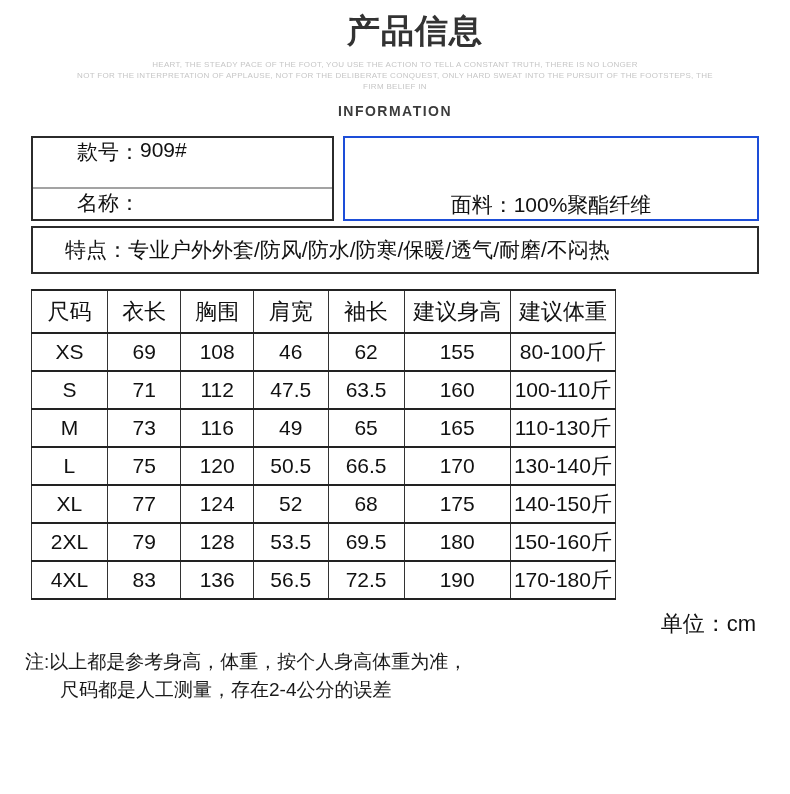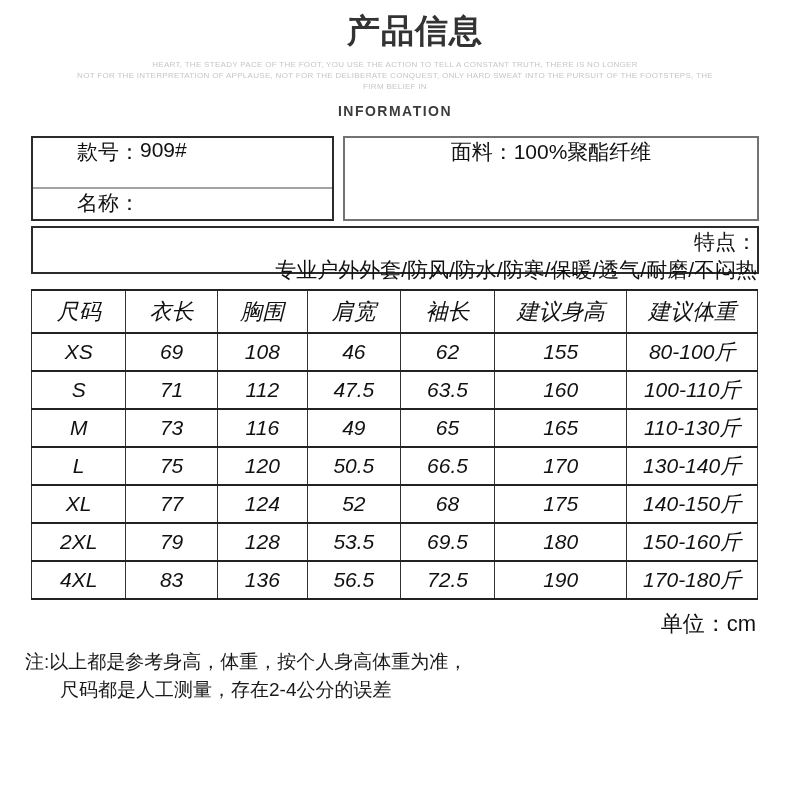--- a/index.html
+++ b/index.html
@@ -49,50 +49,48 @@
     box-sizing:border-box;
   }
   .info-left-row {
     flex:1; display:flex; align-items:flex-start;
     padding-left:44px;
     font-size:21px; font-weight:500;
   }
   .info-left-row + .info-left-row { border-top:2px solid #a3a3a3;margin-top:18px; }
   .info-right {
     flex:1;
-    border:2px solid #737373;
-    display:flex; align-items:flex-start; justify-content:center;
+    border:2px solid #1d4ed8;
+    display:flex; align-items:flex-end; justify-content:center;
     font-size:21px; font-weight:500;
     box-sizing:border-box;
   }
   .info-features {
     margin-top:5px;
     border:2px solid #2b2b2b;
     height:44px;
-    display:flex; align-items:flex-end;
+    display:flex; align-items:center;
     padding-left:32px;
     font-size:21px; font-weight:500;
     box-sizing:content-box;
-    flex-direction:column;
   }
 
   
   .size-note {
     margin:24px 0 0 60px;
     font-size:24px;
     font-weight:500;
   }
 
   
   table.size-table {
-    width:727px;
+    width:585px;
     margin:15px 0 0 31px;
     border-collapse:collapse;
     table-layout:fixed;
-    font-style:italic;
   }
   .size-table th, .size-table td {
     border:1px solid #333;
     border-top:2px solid #222;
     border-bottom:2px solid #222;
     text-align:center;
     padding:0;
     overflow:hidden;
     white-space:nowrap;
   }

